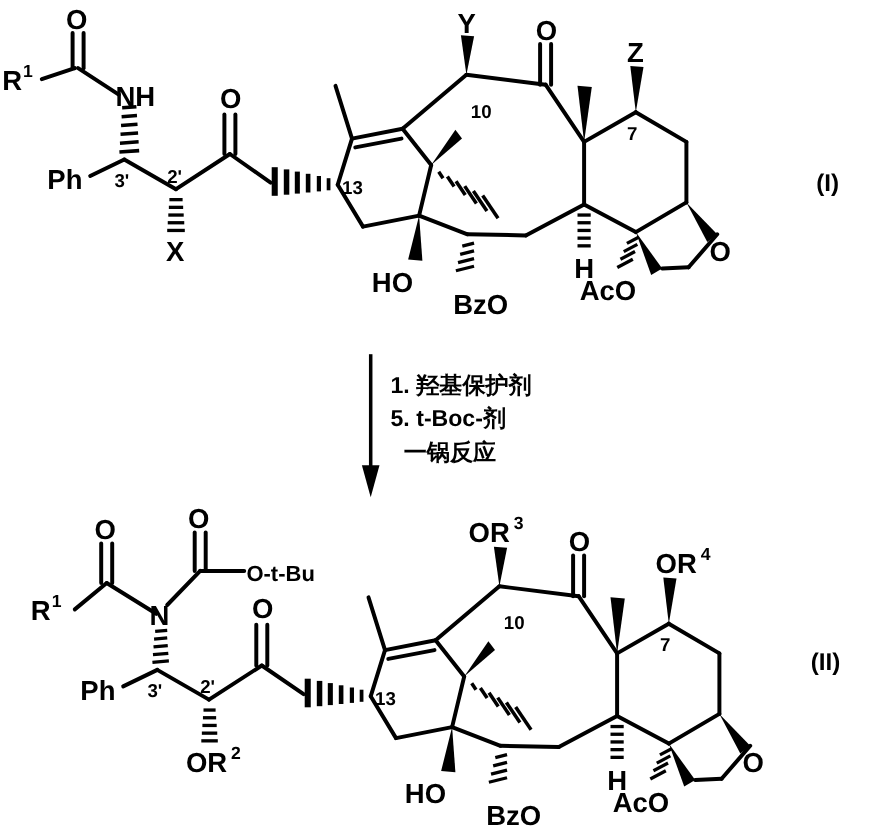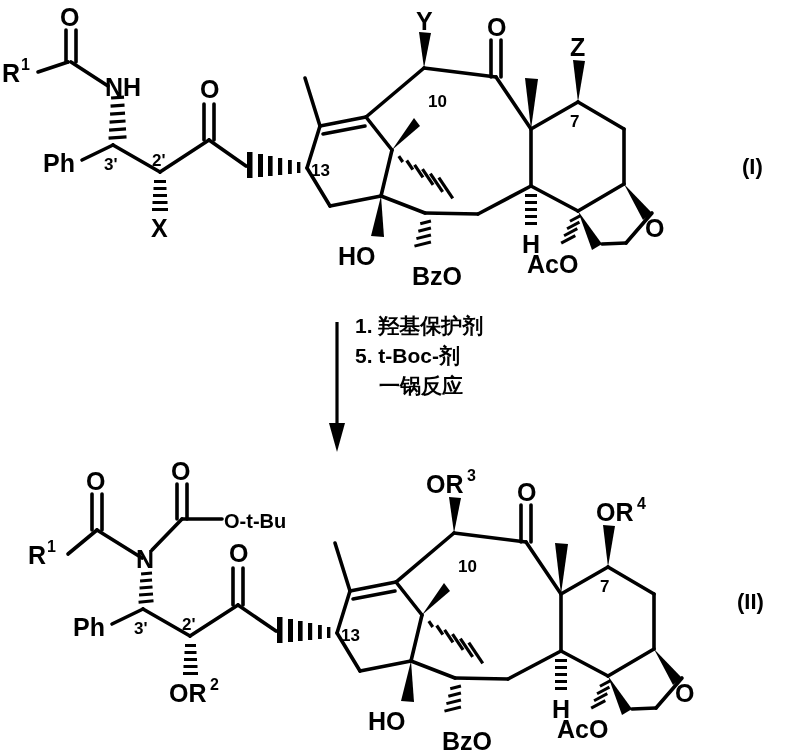--- a/index.html
+++ b/index.html
@@ -167,24 +167,24 @@
   </g>
 </svg>
 
 <svg id="svgArrow" width="800" height="150" viewBox="0 0 800 150" style="position:absolute;left:0;top:310px;">
   <g>
     <line x1="337" y1="12" x2="337" y2="128" stroke="#000" stroke-width="3.2"></line>
     <polygon points="337,142 329,113 345,113" fill="#000"></polygon>
   </g>
 </svg>
 
-<div style="position:absolute;left:355px;top:311px;width:260px;">
+<div style="position:absolute;left:355px;top:336px;width:260px;">
   <div class="cond" style="line-height:30px;white-space:nowrap;">1. 羟基保护剂</div>
   <div class="cond" style="line-height:30px;white-space:nowrap;">5. t-Boc-剂</div>
-  <div class="cond" style="line-height:30px;white-space:nowrap;margin-left:24px;font-family:Liberation Serif, serif;">一锅反应</div>
+  <div class="cond" style="line-height:30px;white-space:nowrap;margin-left:12px;font-family:Liberation Serif, serif;">一锅反应</div>
 </div>
 
 <svg id="svg2" width="800" height="310" viewBox="0 0 800 310" style="position:absolute;left:0;top:446px;">
   <g stroke="#000" stroke-width="3.6" fill="none" stroke-linecap="round" stroke-linejoin="round">
 
     <line x1="68" y1="108" x2="97" y2="84"></line>
     <line x1="92" y1="84" x2="92" y2="48"></line>
     <line x1="102" y1="84" x2="102" y2="48"></line>
 
     <line x1="97" y1="84" x2="142" y2="112"></line>

